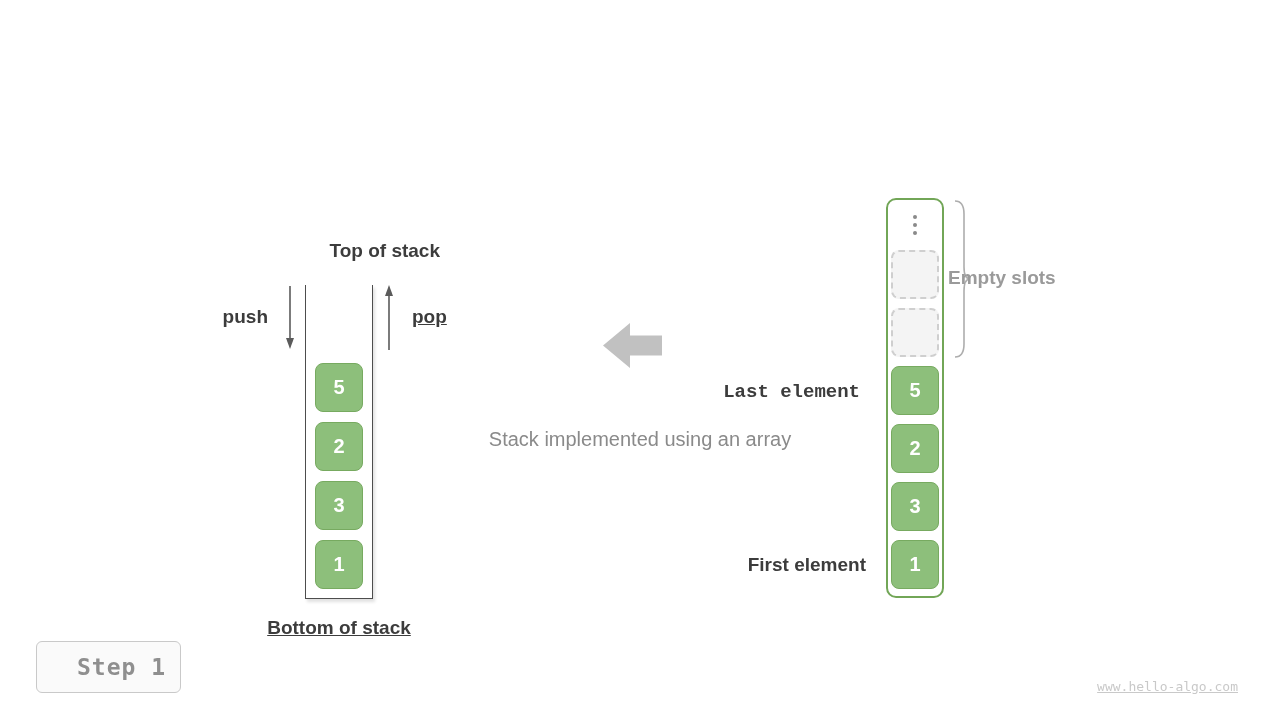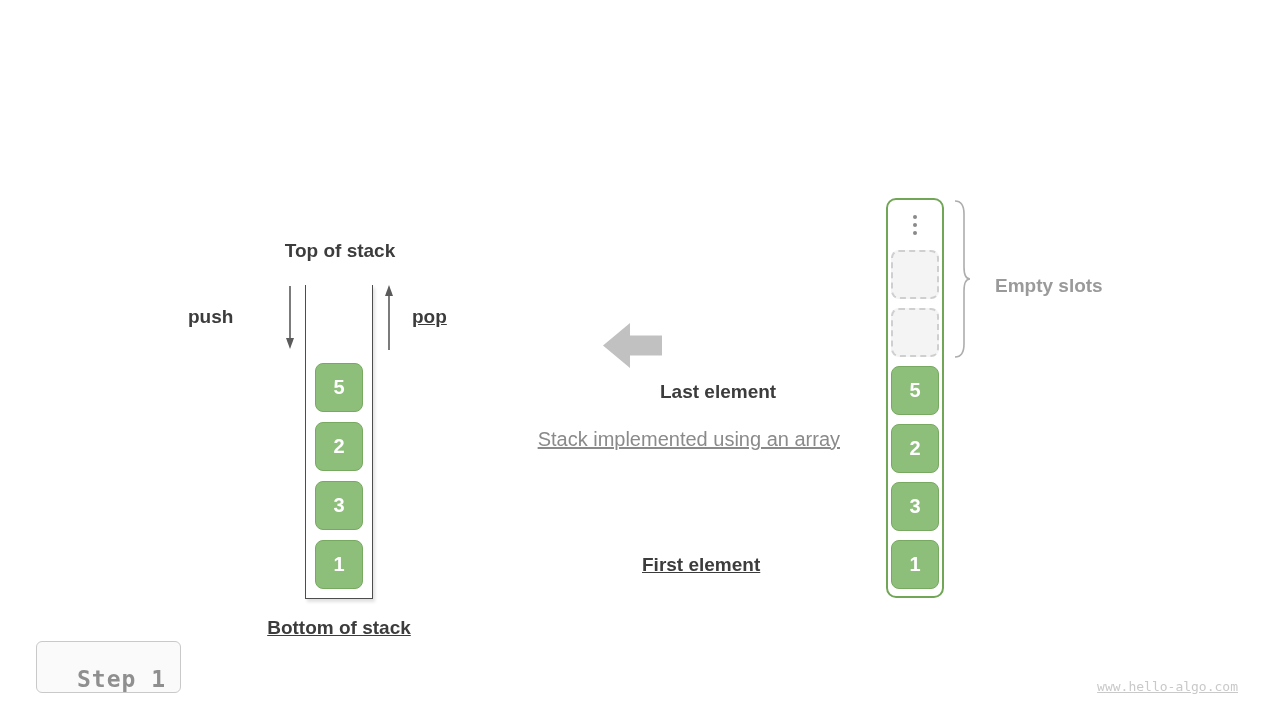--- a/index.html
+++ b/index.html
@@ -13,21 +13,21 @@
   .abs { position: absolute; }
   .label {
     position: absolute;
     font-weight: bold;
     font-size: 19px;
     color: #3c3c3c;
     line-height: 22px;
   }
   .label.gray { color: #9a9a9a; }
   .center { text-align: center; }
-  .right { text-align: left; }
+  .right { text-align: right; }
 
   
   .stack-container {
     position: absolute;
     left: 305px; top: 285px;
     width: 68px; height: 314px;
     border-left: 1px solid #4d4d4d;
     border-right: 1px solid #4d4d4d;
     border-bottom: 1px solid #4d4d4d;
     box-shadow: 2px 3px 3px rgba(0,0,0,0.12);
@@ -56,24 +56,23 @@
   .cell.empty {
     background: #f4f4f4;
     border: 2px dashed #cfcfcf;
   }
 
   
   .caption {
     position: absolute;
     left: 440px; top: 428px;
     width: 400px;
-    text-align: right;
+    text-align: center;
     font-size: 20px;
     color: #8a8a8a;
-    text-decoration: underline;
   }
 
   
   .array-container {
     position: absolute;
     left: 886px; top: 198px;
     width: 58px; height: 400px;
     border: 2px solid #72a657;
     border-radius: 10px;
     background: #ffffff;
@@ -98,21 +97,21 @@
 
   
   .step-badge {
     position: absolute;
     left: 36px; top: 641px;
     width: 145px; height: 52px;
     border: 1px solid #c9c9c9;
     border-radius: 6px;
     background: #fafafa;
     display: flex;
-    align-items: flex-end;
+    align-items: center;
     justify-content: center;
     padding-left: 26px;
   }
   .step-badge span {
     font-family: "DejaVu Sans Mono", monospace;
     font-weight: bold;
     font-size: 23px;
     color: #8f8f8f;
     letter-spacing: 1px;
   }
@@ -121,21 +120,21 @@
     right: 42px; top: 679px;
     font-family: "DejaVu Sans Mono", monospace;
     font-size: 13px;
     color: #c9c9c9;
     text-decoration: underline;
   }
 </style>
 </head>
 <body>
 
-<div class="label center" style="left:240px; top:240px; width:200px;">Top of stack</div>
+<div class="label center" style="left:240px; top:240px; width:200px;text-align:right;">Top of stack</div>
 
 <div class="label right" style="left:188px; top:306px; width:80px;">push</div>
 
 <svg class="abs" style="left:284px; top:286px;" width="12" height="66" viewBox="0 0 12 66">
   <line x1="6" y1="0" x2="6" y2="54" stroke="#5b5b5b" stroke-width="1.6"></line>
   <polygon points="2,52 10,52 6,63" fill="#5b5b5b"></polygon>
 </svg>
 
 <svg class="abs" style="left:383px; top:284px;" width="12" height="66" viewBox="0 0 12 66">
   <line x1="6" y1="66" x2="6" y2="10" stroke="#5b5b5b" stroke-width="1.6"></line>
@@ -174,23 +173,23 @@
     <div class="cell">2</div>
     <div class="cell">3</div>
     <div class="cell">1</div>
   </div>
 </div>
 
 <svg class="abs" style="left:953px; top:200px;" width="20" height="158" viewBox="0 0 20 158">
   <path d="M2,1 C9,1 11,6 11,14 L11,67 C11,75 13,79 17,79 C13,79 11,83 11,91 L11,144 C11,152 9,157 2,157" fill="none" stroke="#adadad" stroke-width="1.6"></path>
 </svg>
 
-<div class="label gray" style="left:995px; top:267px; width:200px;margin-top:8px;">Empty slots</div>
+<div class="label gray" style="left:948px; top:267px; width:200px;">Empty slots</div>
 
-<div class="label right" style="left:660px; top:381px; width:200px;">Last element</div>
+<div class="label right" style="left:660px; top:381px; width:200px;font-family:Liberation Mono, monospace;">Last element</div>
 
-<div class="label right" style="left:642px; top:554px; width:200px;text-decoration:underline;">First element</div>
+<div class="label right" style="left:666px; top:554px; width:200px;">First element</div>
 
 <div class="step-badge">
   <span>Step 1</span>
 </div>
 
 <div class="watermark">www.hello-algo.com</div>
 
 </body></html>

